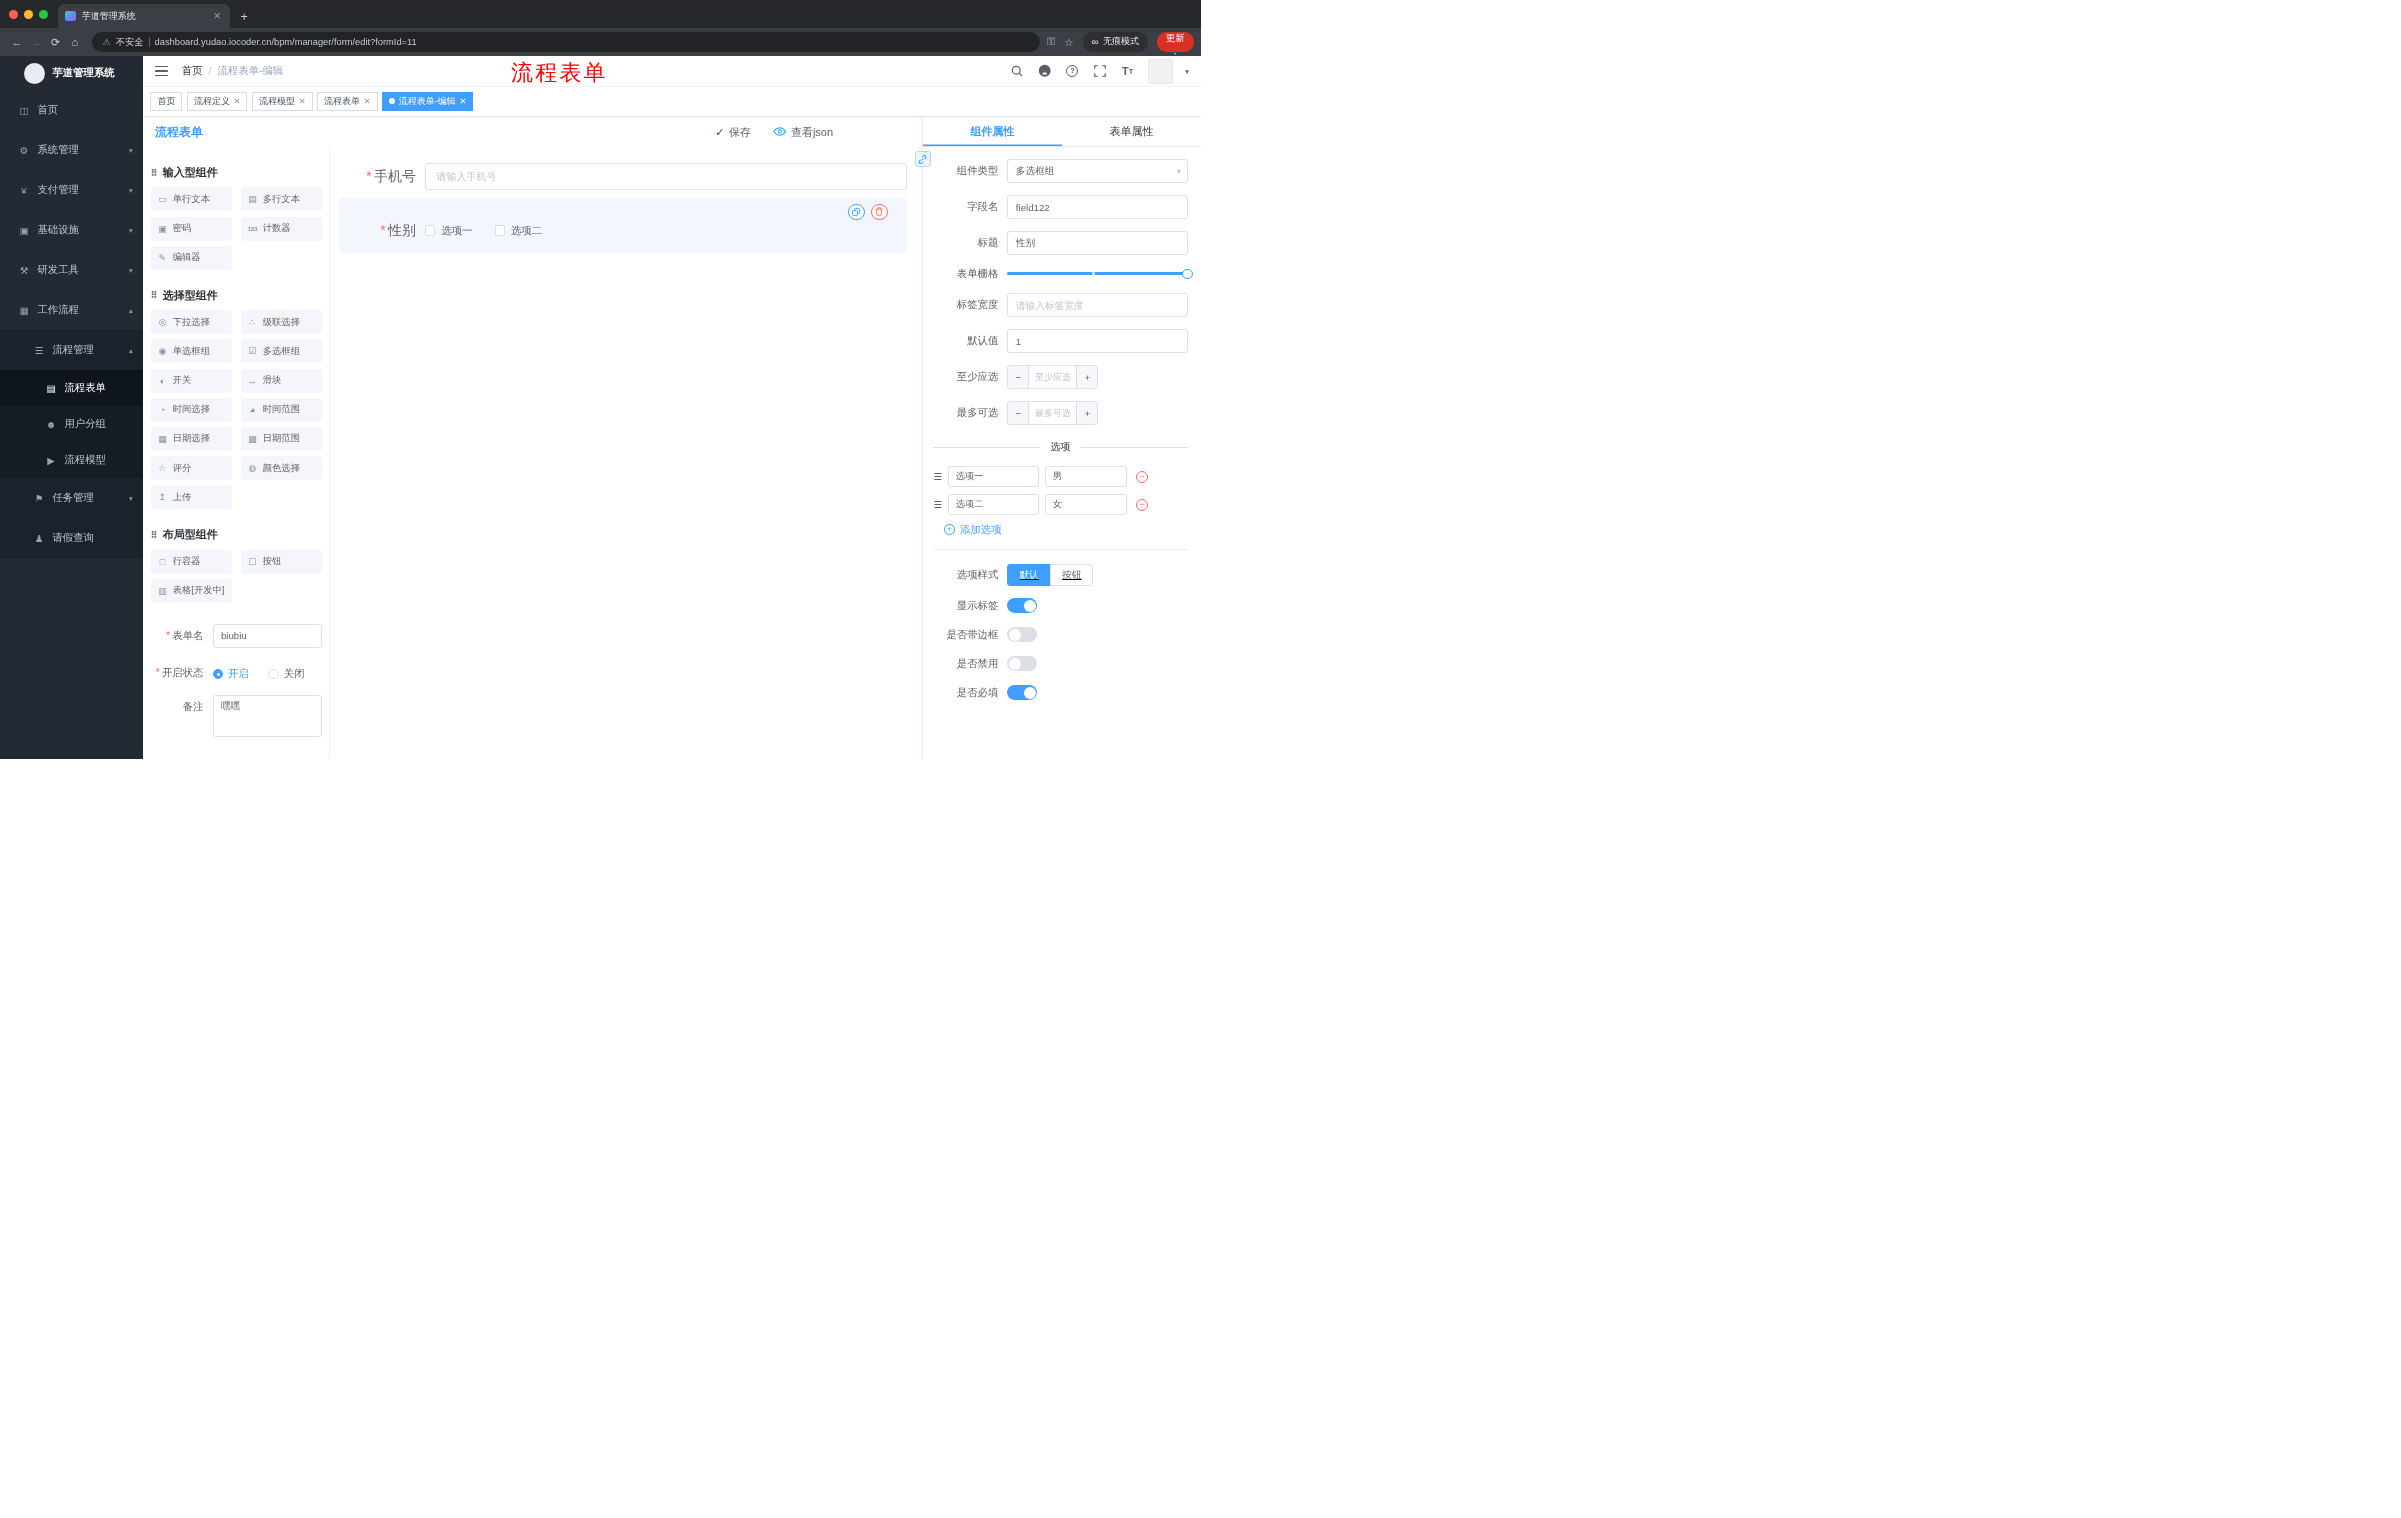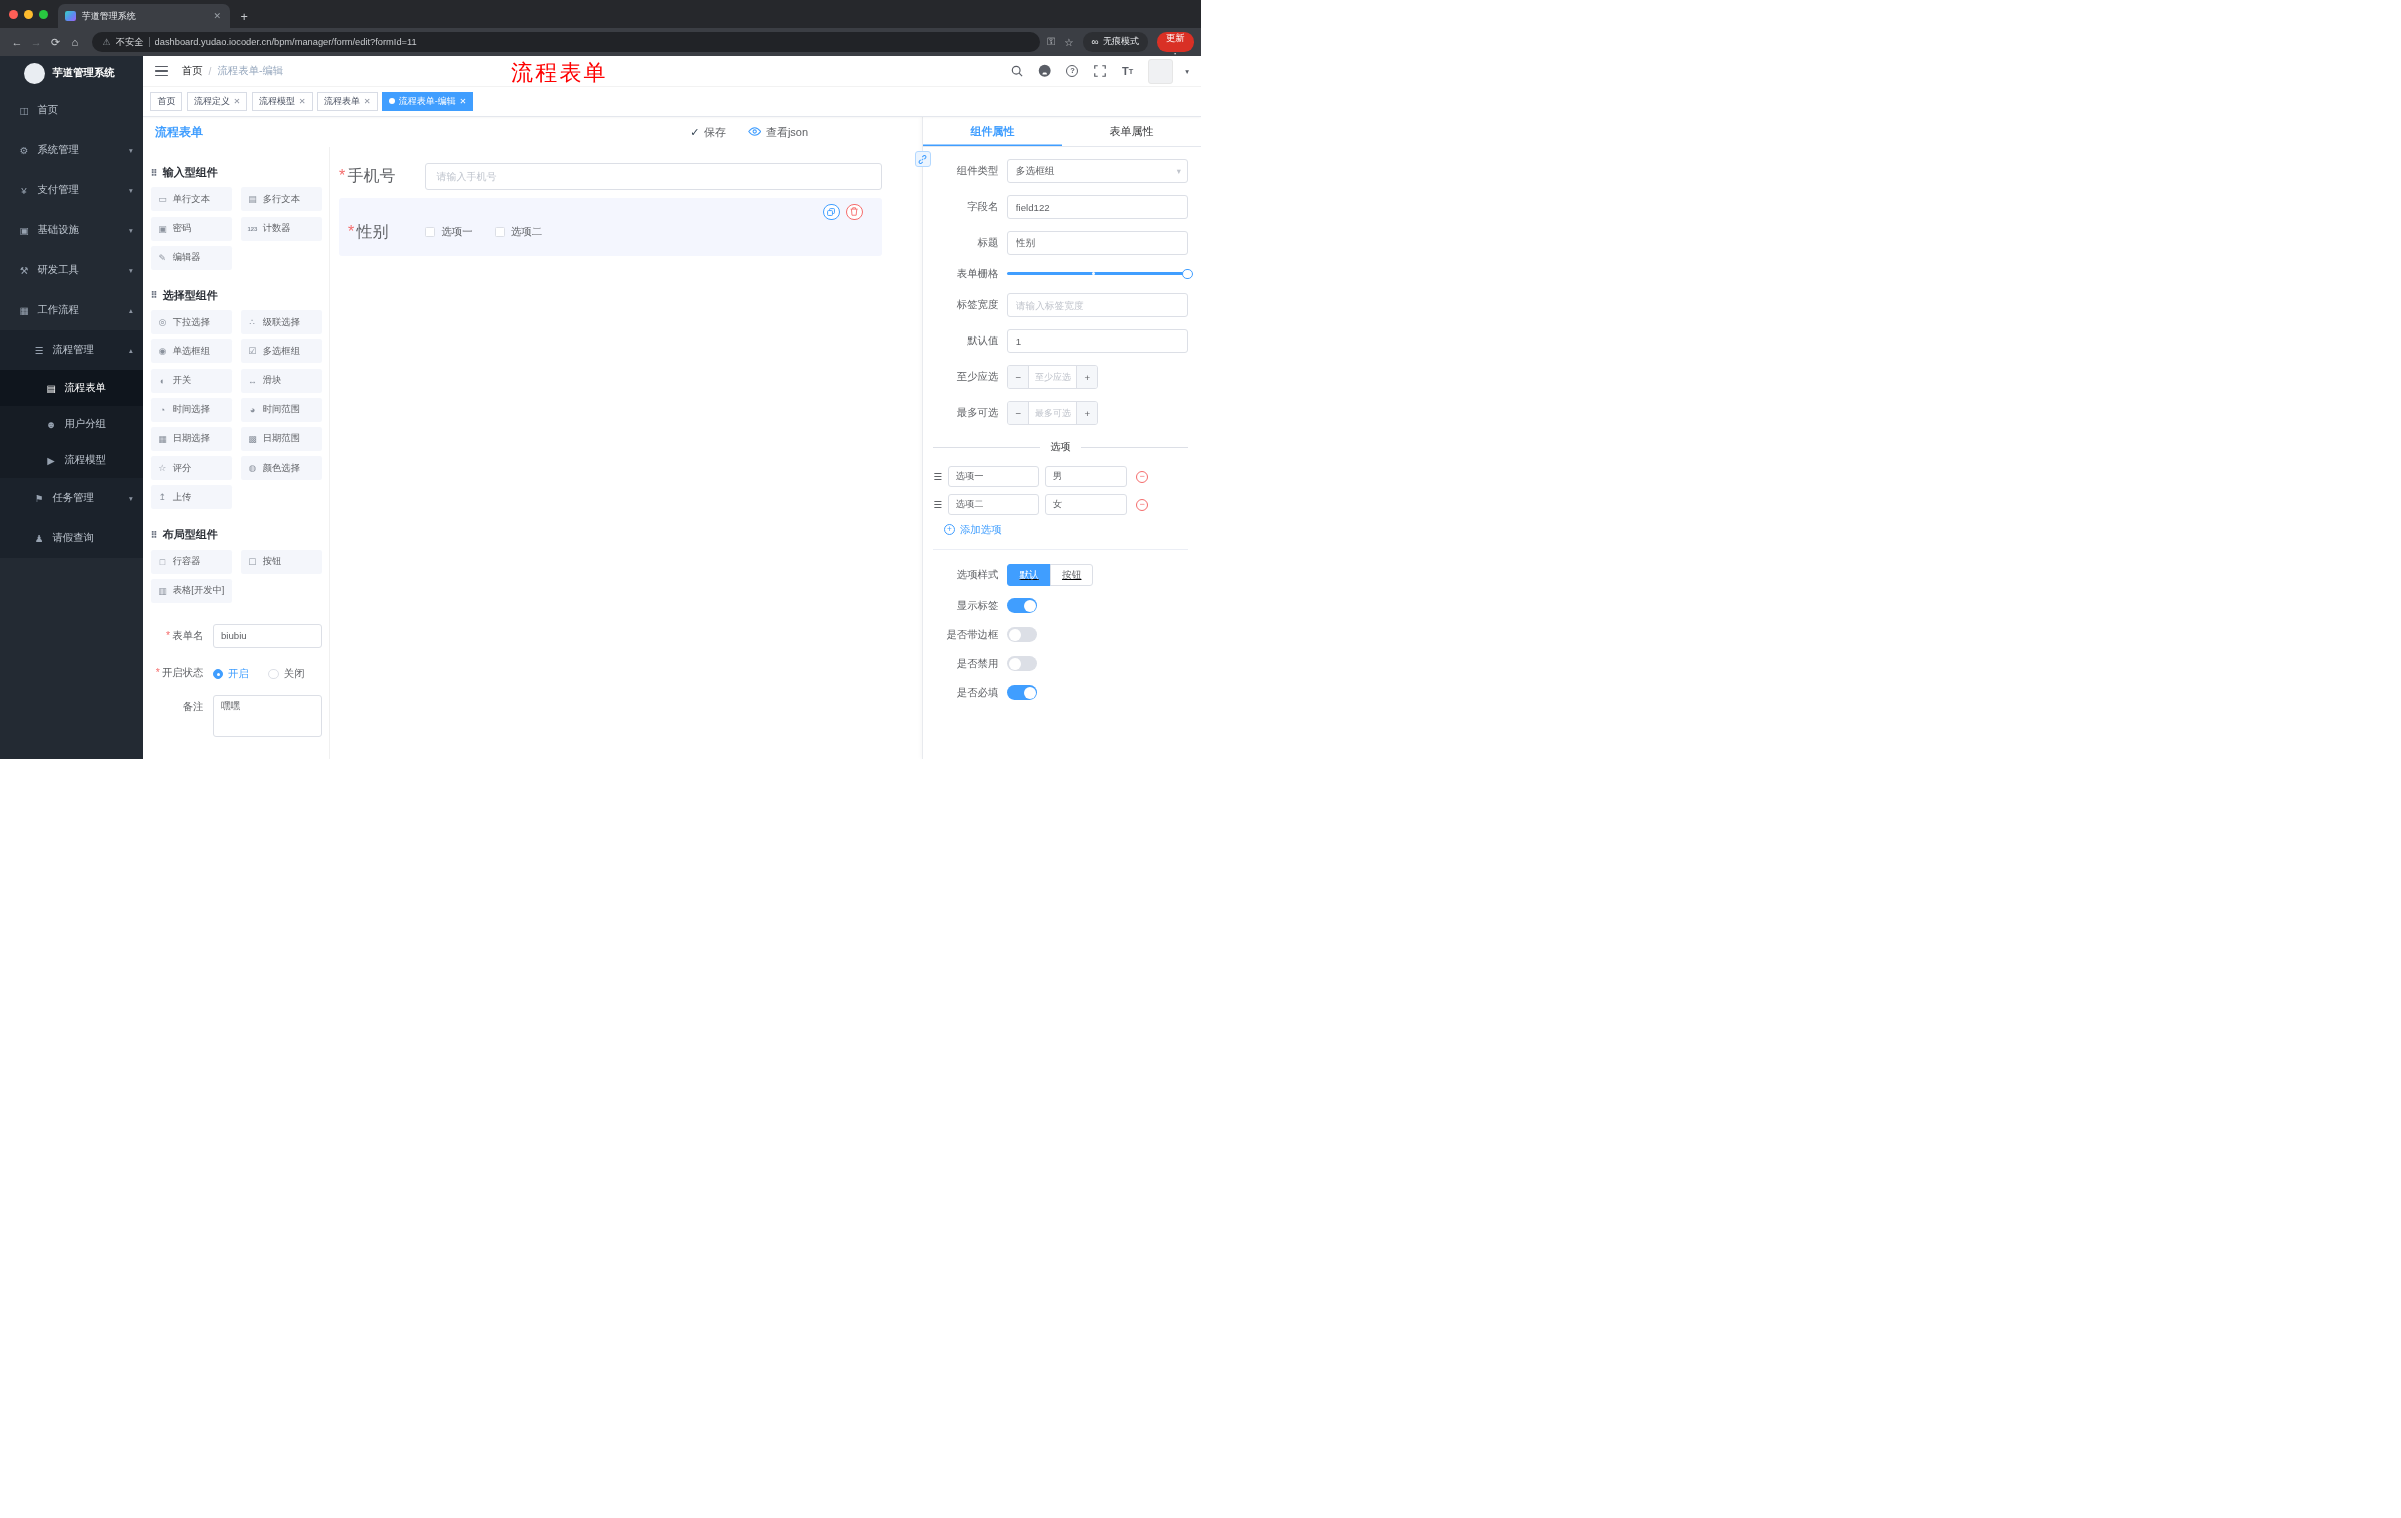--- a/index.html
+++ b/index.html
@@ -102,33 +102,33 @@
   .el-textarea { height:42px; width:100%; border:0.7px solid #dcdfe6; border-radius:3px; padding:4.5px 7.4px; font-size:9.7px; color:#606266; resize:none; outline:none; font-family:inherit; }
   .radio-group { display:flex; gap:19.3px; padding-top:6px; }
   .radio { display:flex; align-items:center; gap:5.2px; font-size:10.4px; color:#606266; cursor:pointer; }
   .rdot { width:10.4px; height:10.4px; border-radius:50%; border:0.7px solid #dcdfe6; background:#fff; position:relative; }
   .radio.sel { color:#409eff; }
   .radio.sel .rdot { border-color:#409eff; background:#409eff; }
   .radio.sel .rdot::after { content:""; position:absolute; left:3px; top:3px; width:3px; height:3px; border-radius:50%; background:#fff; }
 
   .canvas { flex:1; background:#fff; padding:16.3px 15px 0 9px; min-width:0; }
   .field-row { display:flex; align-items:center; }
-  .fr-label { width:77px; flex-shrink:0; text-align:left; font-size:16px; color:#606266; margin-right:9px; white-space:nowrap; }
+  .fr-label { width:77px; flex-shrink:0; text-align:right; font-size:14px; color:#606266; margin-right:9px; white-space:nowrap; }
   .fr-input { flex:1; height:27px; border:0.7px solid #dcdfe6; border-radius:3px; padding:0 10.4px; font-size:10px; color:#606266; outline:none; }
   .fr-input::placeholder { color:#bfc4cd; }
   .sel-block { margin-top:7.4px; background:#f4f6fe; border-radius:3px; position:relative; padding:24px 9px 13.4px; cursor:pointer; }
   .blk-actions { position:absolute; top:6px; right:19.3px; display:flex; gap:6.7px; }
   .act-circle { width:16.3px; height:16.3px; border-radius:50%; background:#fff; display:flex; align-items:center; justify-content:center; }
   .act-circle.copy { border:0.7px solid #409eff; color:#409eff; }
   .act-circle.del { border:0.7px solid #f56c6c; color:#f56c6c; }
   .cbx-group { display:flex; gap:22px; }
   .cbx { display:flex; align-items:center; gap:6px; font-size:10.4px; color:#606266; cursor:pointer; }
   .cbx .box { width:10.4px; height:10.4px; border:0.7px solid #dcdfe6; border-radius:1.5px; background:#fff; }
 
-  .props-panel { width:279px; flex-shrink:0; background:#fff; border-left:0.7px solid #e8eaee; box-shadow:-1.5px 0 4.5px rgba(0,0,0,.04); position:relative; display:flex; flex-direction:column;margin-left:25px; }
+  .props-panel { width:279px; flex-shrink:0; background:#fff; border-left:0.7px solid #e8eaee; box-shadow:-1.5px 0 4.5px rgba(0,0,0,.04); position:relative; display:flex; flex-direction:column; }
   .props-tabs { height:30px; display:flex; border-bottom:0.7px solid #e4e7ed; flex-shrink:0; }
   .ptab { flex:1; display:flex; align-items:center; justify-content:center; font-size:11px; color:#303133; cursor:pointer; }
   .ptab.active { color:#409eff; font-weight:bold; box-shadow:inset 0 -1.5px 0 #409eff; }
   .link-float { position:absolute; left:-8.2px; top:34px; width:16.3px; height:16.3px; border-radius:3px; background:#ecf5ff; border:0.7px solid #b3d8ff; color:#409eff; display:flex; align-items:center; justify-content:center; z-index:6; }
   .props-body { flex:1; padding:12px 13.4px 0 10.4px; overflow:hidden; }
   .prow { display:flex; align-items:center; margin-bottom:12px; }
   .plabel { width:65px; flex-shrink:0; text-align:right; margin-right:9px; font-size:10.4px; color:#606266; white-space:nowrap; }
   .pctrl { flex:1; display:flex; align-items:center; min-width:0; }
   .el-select { position:relative; width:100%; }
   .el-select .el-input { padding-right:19.3px; }

